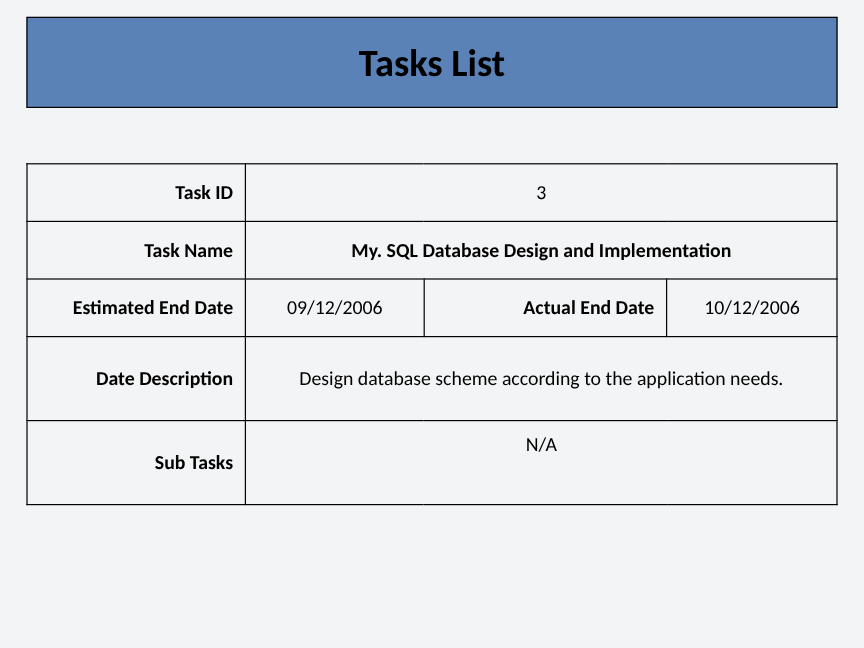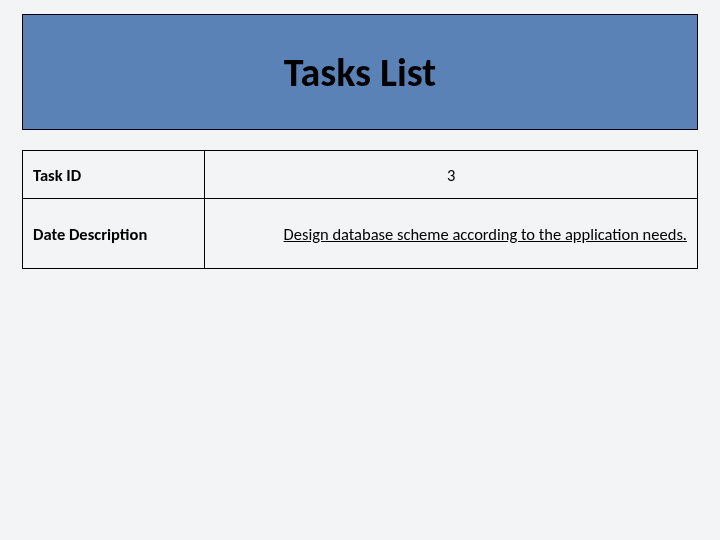--- a/index.html
+++ b/index.html
@@ -5,54 +5,53 @@
   * { box-sizing: border-box; }
   body {
     margin: 0;
     width: 720px;
     height: 540px;
     background: #f3f4f5;
     font-family: "Segoe UI", Calibri, Arial, sans-serif;
     color: #000;
   }
   .page-title {
-    margin: 14px 22px 20px 22px;
-    height: 116px;
+    margin: 14px 22px 46px 22px;
+    height: 76px;
     background: #5a82b6;
     border: 1px solid #000;
     display: flex;
     align-items: center;
     justify-content: center;
-    font-size: 40px;
+    font-size: 32px;
     font-weight: 700;
     color: #000;
   }
   .task-table {
     margin: 0 22px;
     border-collapse: collapse;
     width: calc(100% - 44px);
     table-layout: fixed;
   }
   .task-table td {
     border: 1px solid #000;
     padding: 10px 10px;
     font-size: 16.5px;
     vertical-align: middle;
     height: 48px;
   }
   .label-cell {
     font-weight: 700;
-    text-align: left;
+    text-align: right;
   }
   .val-center {
     text-align: center;
   }
   .val-left {
-    text-align: right;
-    text-decoration: underline;
+    text-align: center;
   }
   .strong-center {
     font-weight: 700;
     text-align: center;
   }
   .wide-val {
     padding-left: 2px;
   }
   col.c1 { width: 27%; }
   col.c2 { width: 22%; }
@@ -72,17 +71,31 @@
       <col class="c2">
       <col class="c3">
       <col class="c4">
   </colgroup>
   <tbody>
     <tr>
       <td class="label-cell">Task ID</td>
       <td class="val-center" colspan="3">3</td>
     </tr>
     <tr>
+      <td class="label-cell">Task Name</td>
+      <td class="strong-center" colspan="3">My. SQL Database Design  and Implementation</td>
+    </tr>
+    <tr>
+      <td class="label-cell">Estimated End Date</td>
+      <td class="val-center">09/12/2006</td>
+      <td class="label-cell">Actual End Date</td>
+      <td class="val-center">10/12/2006</td>
+    </tr>
+    <tr>
       <td class="label-cell" style="height:70px">Date  Description</td>
       <td class="val-left wide-val" colspan="3">Design database scheme according to the application needs.</td>
+    </tr>
+    <tr>
+      <td class="label-cell" style="height:70px">Sub Tasks</td>
+      <td class="val-left wide-val" colspan="3" style="vertical-align:top">N/A</td>
     </tr>
   </tbody>
 </table>
 
 </body></html>

